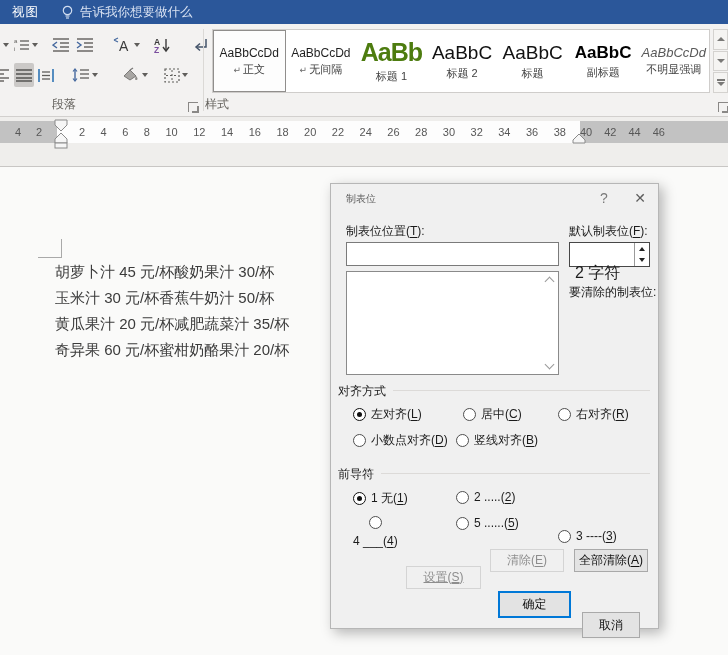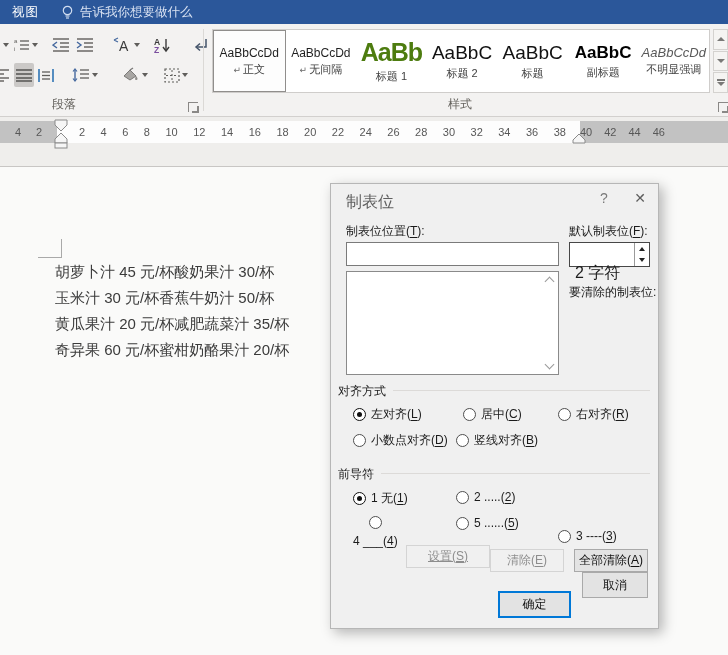--- a/index.html
+++ b/index.html
@@ -71,21 +71,21 @@
   #document { position:absolute; left:0; top:167px; width:728px; height:488px; background:#fafaf9; }
   #cropmark-v { position:absolute; left:61px; top:72px; width:1px; height:19px; background:#a9a9a9; }
   #cropmark-h { position:absolute; left:38px; top:90px; width:24px; height:1px; background:#a9a9a9; }
   #doc-text { position:absolute; left:55px; top:92px; }
   .doc-line { font-size:15px; line-height:26px; color:#3b3b3b; white-space:pre; }
 
   
   #dialog { position:absolute; left:330px; top:183px; width:329px; height:446px;
     background:#f0f0f0; border:1px solid #b6b6b6; box-shadow:4px 4px 12px rgba(0,0,0,.28);
     font-size:12px; color:#1b1b1b; }
-  #dlg-title { position:absolute; left:15px; top:8px; color:#5f5f5f; font-size:16px; }
+  #dlg-title { position:absolute; left:15px; top:8px; color:#5f5f5f; font-size:10px; }
   .dlg-sysbtn { position:absolute; top:0; width:32px; height:28px; display:flex;
     align-items:center; justify-content:center; color:#5d5d5d; font-size:14px; }
   #dlg-help { right:38px; color:#7a7a7a; }
   #dlg-close { right:2px; }
   .dlg-label { position:absolute; }
   .ul { text-decoration:underline; text-underline-offset:2px; }
   #tabpos-input { position:absolute; left:15px; top:58px; width:213px; height:24px;
     background:#fff; border:1px solid #7a7a7a; font-size:12px; padding:2px 4px;
     font-family:"Liberation Sans","DejaVu Sans",sans-serif; }
   #tabpos-list { position:absolute; left:15px; top:87px; width:213px; height:104px;
@@ -291,21 +291,21 @@
         <span class="tri-up"></span>
       </div>
     <div class="gsbtn">
         <span class="tri-down"></span>
       </div>
     <div class="gsbtn">
         <span class="more-bar"></span>
         <span class="tri-down"></span>
       </div>
   </div>
-  <div class="grp-label" style="left:205px; width:510px; text-align:center;">样式</div>
+  <div class="grp-label" style="left:205px; width:510px; text-align:left;">样式</div>
   <div class="launcher" style="left:718px;"></div>
 </div>
 
 <div id="ruler-strip">
   <div id="ruler-band">
     <div class="rseg" id="rseg-left">
         <span class="rnum">4</span>
         <span class="rnum">2</span>
       </div>
     <div class="rseg" id="rseg-main">
@@ -432,25 +432,25 @@
   </div>
   <div class="radio-row" style="left:22px; top:332px;flex-direction:column;">
     <span class="radio"></span>
     <span><span>4 ___(</span><span class="ul">4</span><span>)</span></span>
   </div>
   <div class="radio-row" style="left:125px; top:332px;">
     <span class="radio"></span>
     <span><span>5 ......(</span><span class="ul">5</span><span>)</span></span>
   </div>
 
-  <div class="dbtn disabled" style="left:75px; top:361px; width:84px;text-decoration:underline;">
+  <div class="dbtn disabled" style="left:75px; top:382px; width:75px;text-decoration:underline;">
       <span><span>设置(</span><span class="ul">S</span><span>)</span></span>
     </div>
   <div class="dbtn disabled" style="left:159px; top:365px; width:74px;">
       <span><span>清除(</span><span class="ul">E</span><span>)</span></span>
     </div>
   <div class="dbtn normal" style="left:243px; top:365px; width:74px;">
       <span><span>全部清除(</span><span class="ul">A</span><span>)</span></span>
     </div>
 
   <div class="dbtn default" style="left:167px; top:407px; width:73px; height:27px;">确定</div>
-  <div class="dbtn normal" style="left:251px; top:388px; width:66px; height:26px;">取消</div>
+  <div class="dbtn normal" style="left:251px; top:428px; width:58px; height:26px;">取消</div>
 </div>
 
 </body></html>

